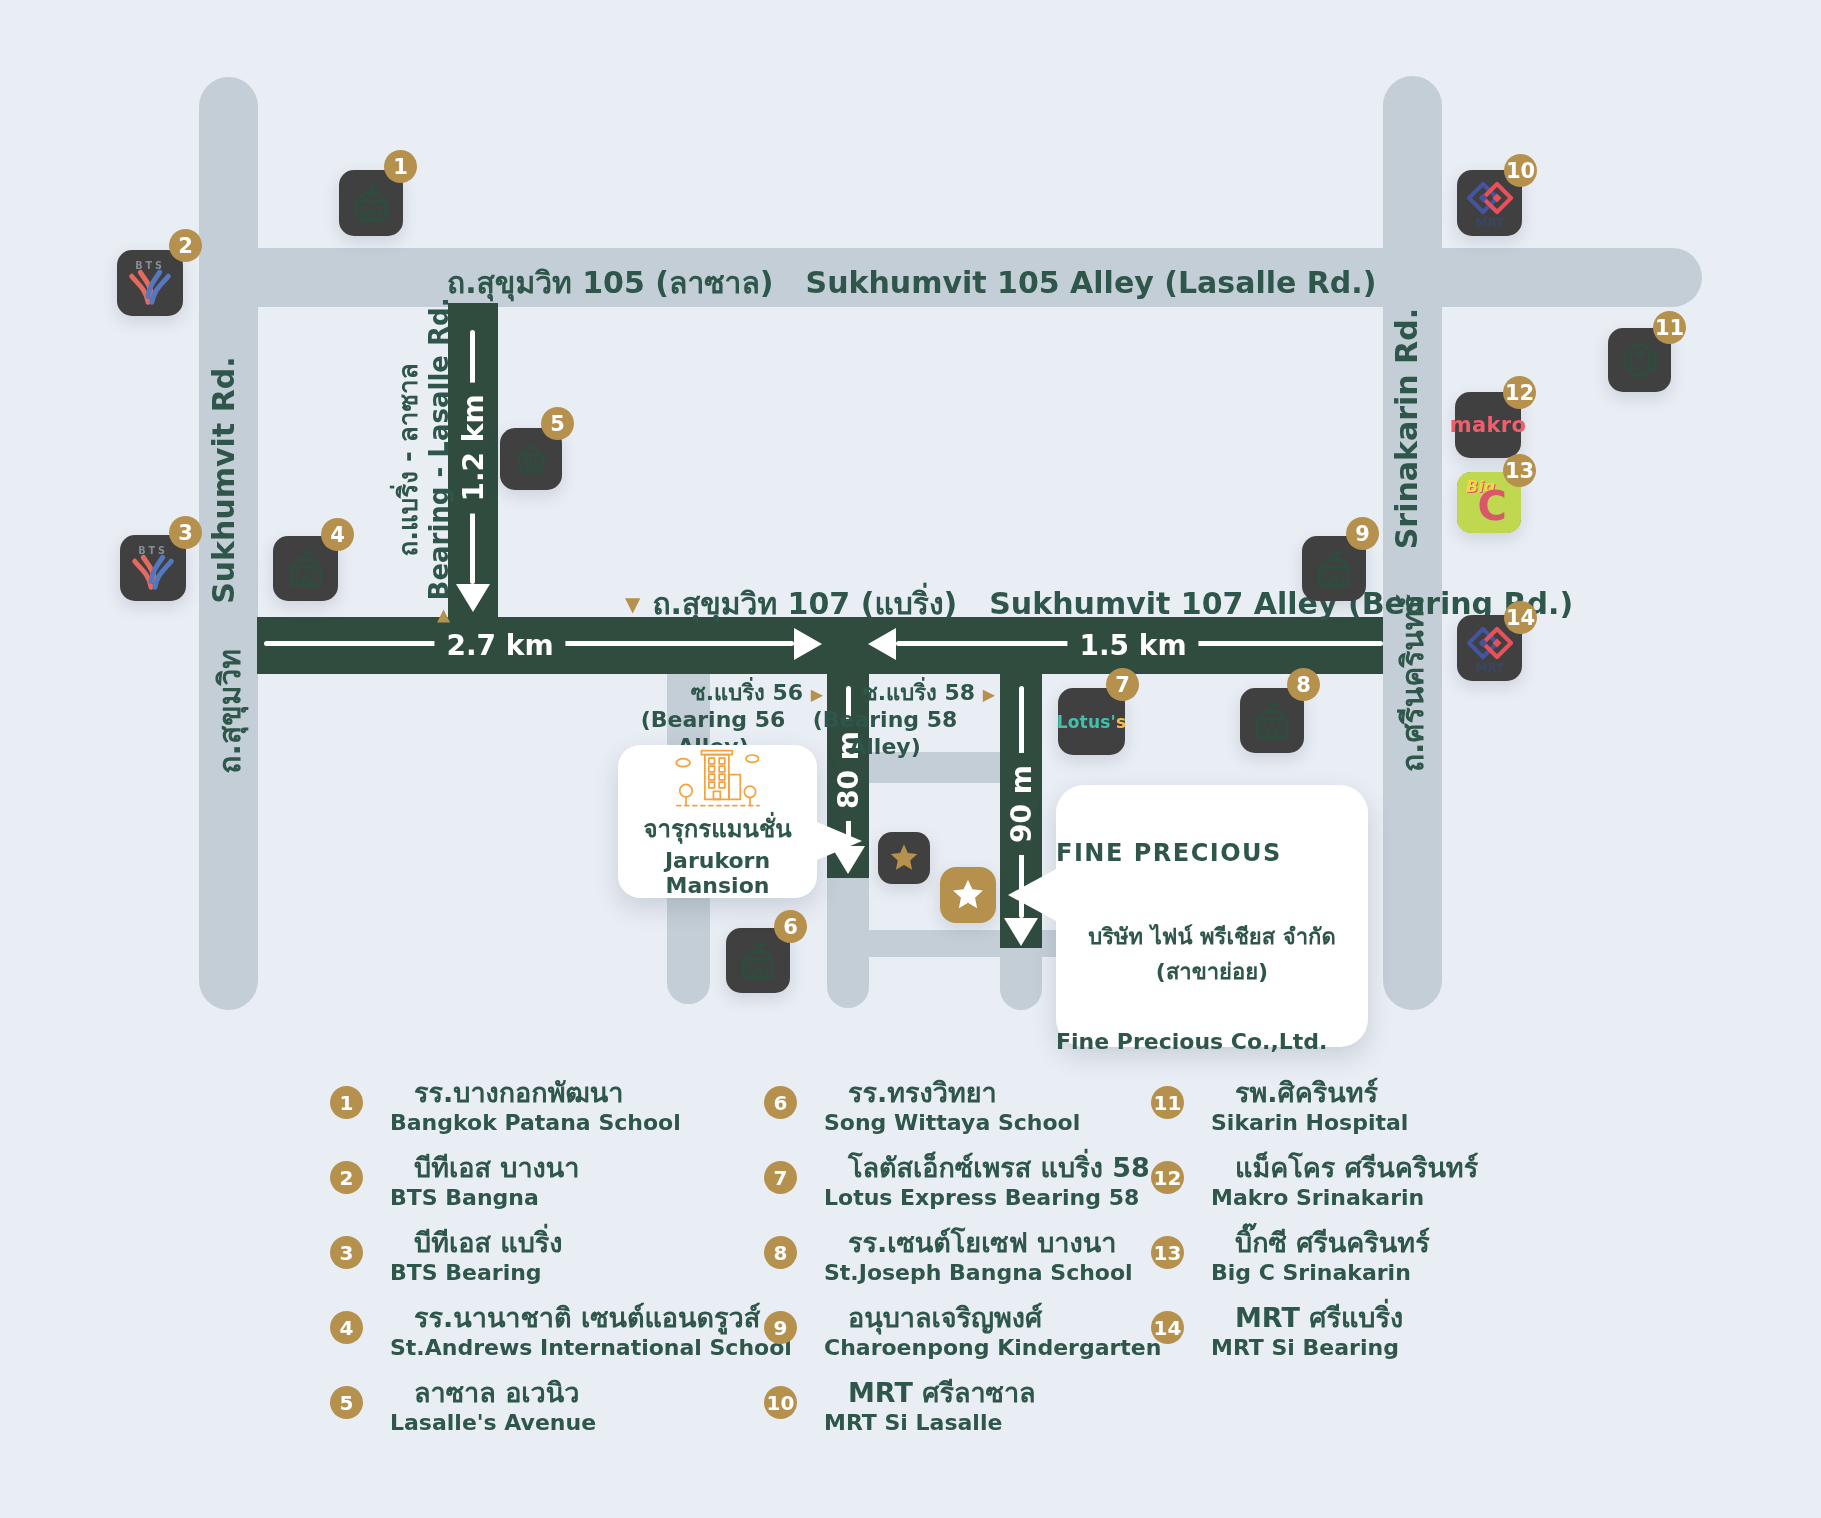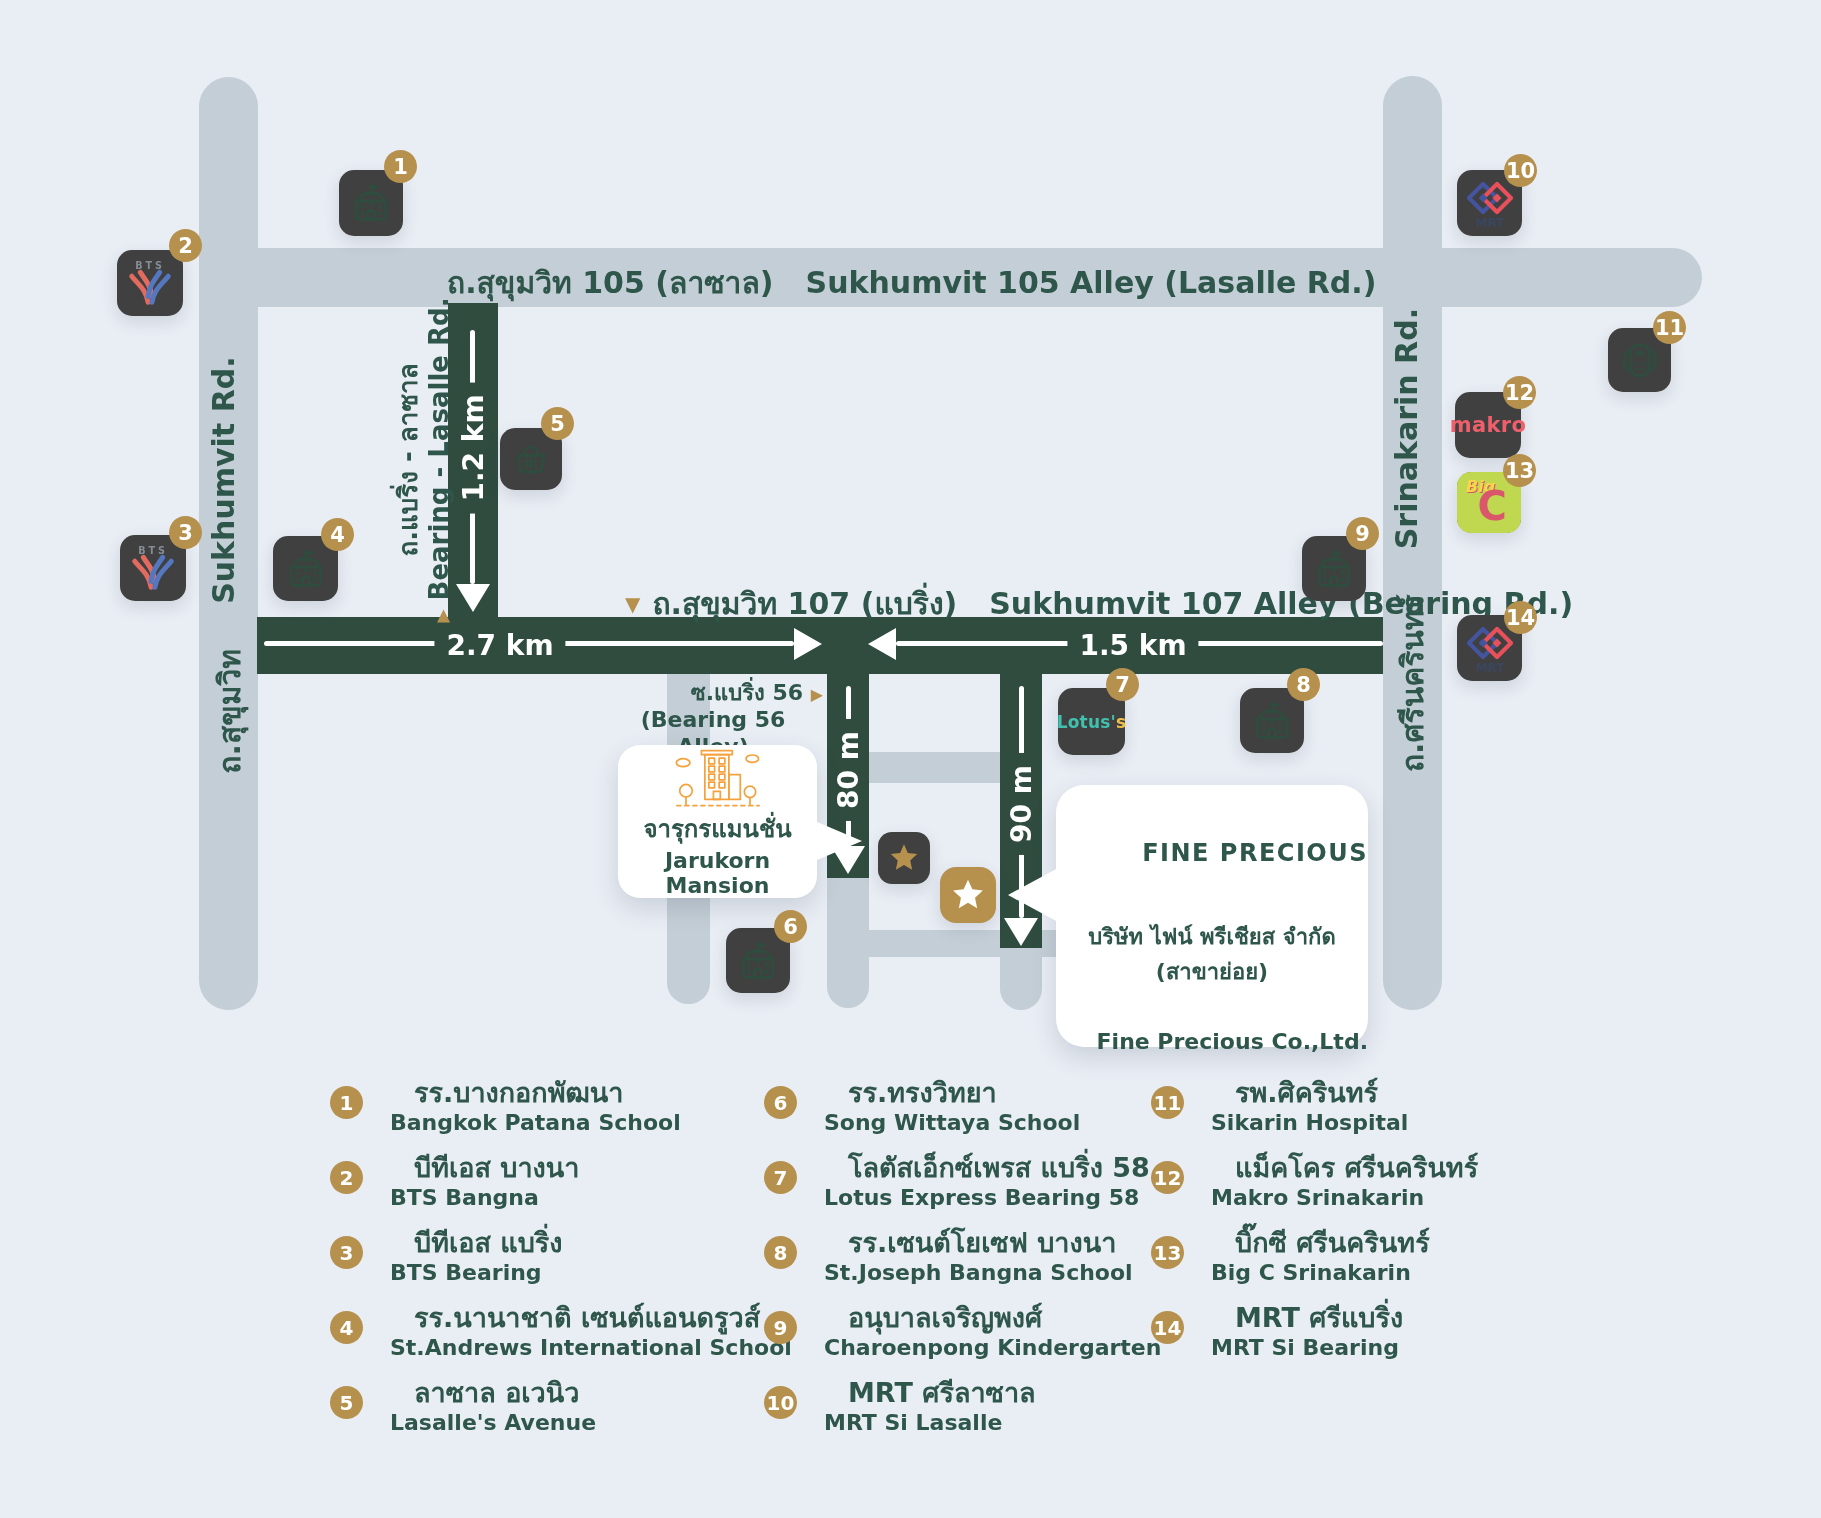--- a/index.html
+++ b/index.html
@@ -225,20 +225,28 @@
   </div>
 
   <div class="soilab" style="left:623px;top:680px;width:200px;">
     <span>
       <span>ซ.แบริ่ง 56</span>
       <span class="tri" style="font-size:16px;">▶</span>
     </span>
     <span class="pad-r">(Bearing 56</span>
     <span class="pad-r">Alley)</span>
   </div>
+  <div class="soilab" style="left:795px;top:680px;width:200px;">
+    <span>
+      <span>ซ.แบริ่ง 58</span>
+      <span class="tri" style="font-size:16px;">▶</span>
+    </span>
+    <span class="pad-r">(Bearing 58</span>
+    <span class="pad-r">Alley)</span>
+  </div>
 
   <div class="mcard" style="left:339px;top:170px;width:64px;height:66px;">
     <svg width="44" height="44" class="icon-green">
         <use href="#ic-school"></use>
       </svg>
   </div>
   <div class="mbadge" style="left:384px;top:150px;">1</div>
 
   <div class="mcard" style="left:117px;top:250px;width:66px;height:66px;">
     <svg width="50" height="50">
@@ -341,21 +349,21 @@
 
   <div class="callout" style="left:618px;top:745px;width:199px;height:153px;border-radius:22px;display:flex;flex-direction:column;align-items:center;justify-content:flex-start;">
     <svg width="160" height="92">
         <use href="#ic-building"></use>
       </svg>
     <div class="jk-cap1">จารุกรแมนชั่น</div>
     <div class="jk-cap2">Jarukorn Mansion</div>
   </div>
   <div class="ptr" style="left:810px;top:819px;border-top:22px solid transparent;border-bottom:22px solid transparent;border-left:52px solid #fff;"></div>
 
-  <div class="callout" style="left:1056px;top:785px;width:312px;height:250px;border-radius:28px;display:flex;flex-direction:column;align-items:flex-end;justify-content:flex-start;padding-top:12px;gap:40px;">
+  <div class="callout" style="left:1056px;top:785px;width:312px;height:250px;border-radius:28px;display:flex;flex-direction:column;align-items:flex-start;justify-content:flex-start;padding-top:12px;gap:40px;">
     <svg width="176" height="144">
         <use href="#ic-fp-logo"></use>
       </svg>
     <div class="fp-brand" style="margin-top:2px;">FINE PRECIOUS</div>
     <div class="fp-line" style="margin-top:12px;">บริษัท ไฟน์ พรีเชียส จำกัด (สาขาย่อย)</div>
     <div class="fp-line">Fine Precious Co.,Ltd.</div>
   </div>
   <div class="ptr" style="left:1008px;top:868px;border-top:27px solid transparent;border-bottom:27px solid transparent;border-right:50px solid #fff;"></div>
 
   <div class="lg-item" style="left:330px;top:1078px;">

